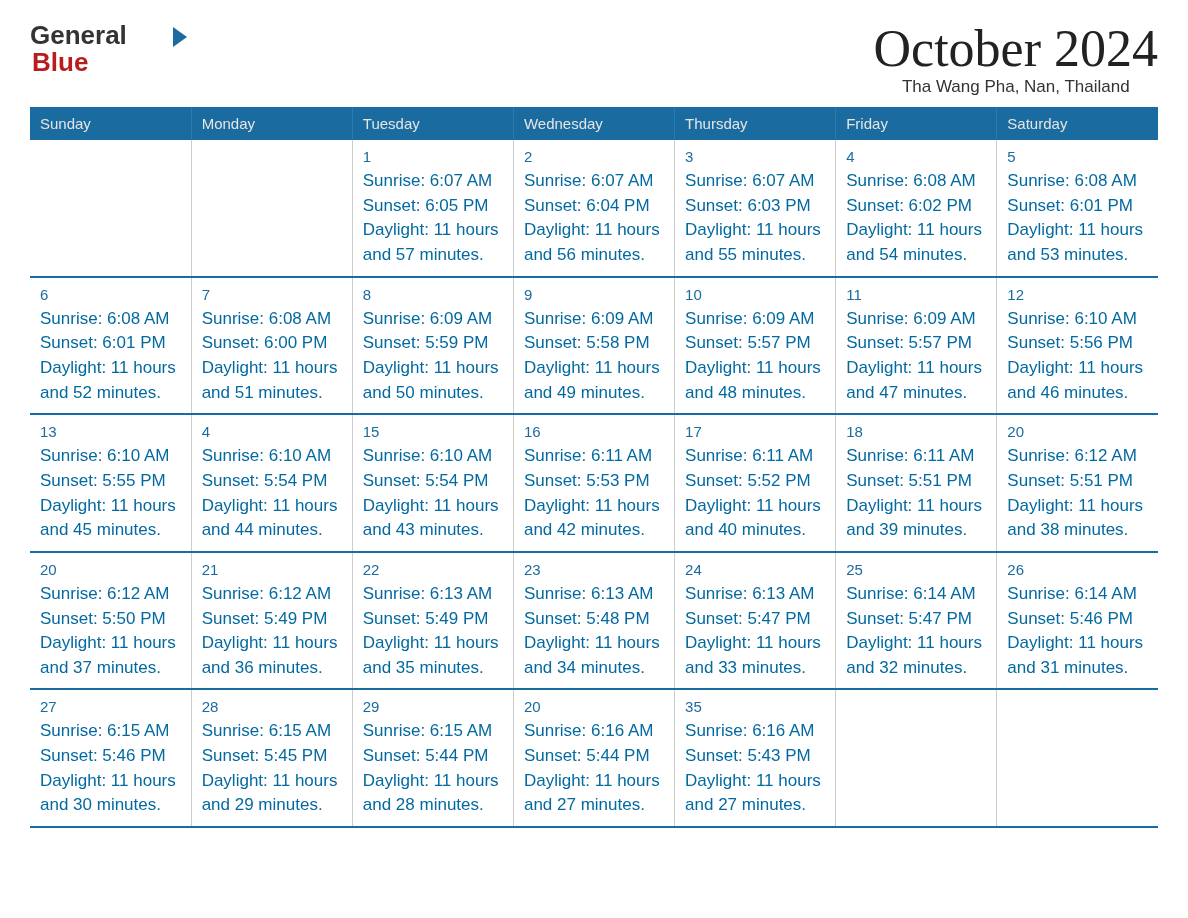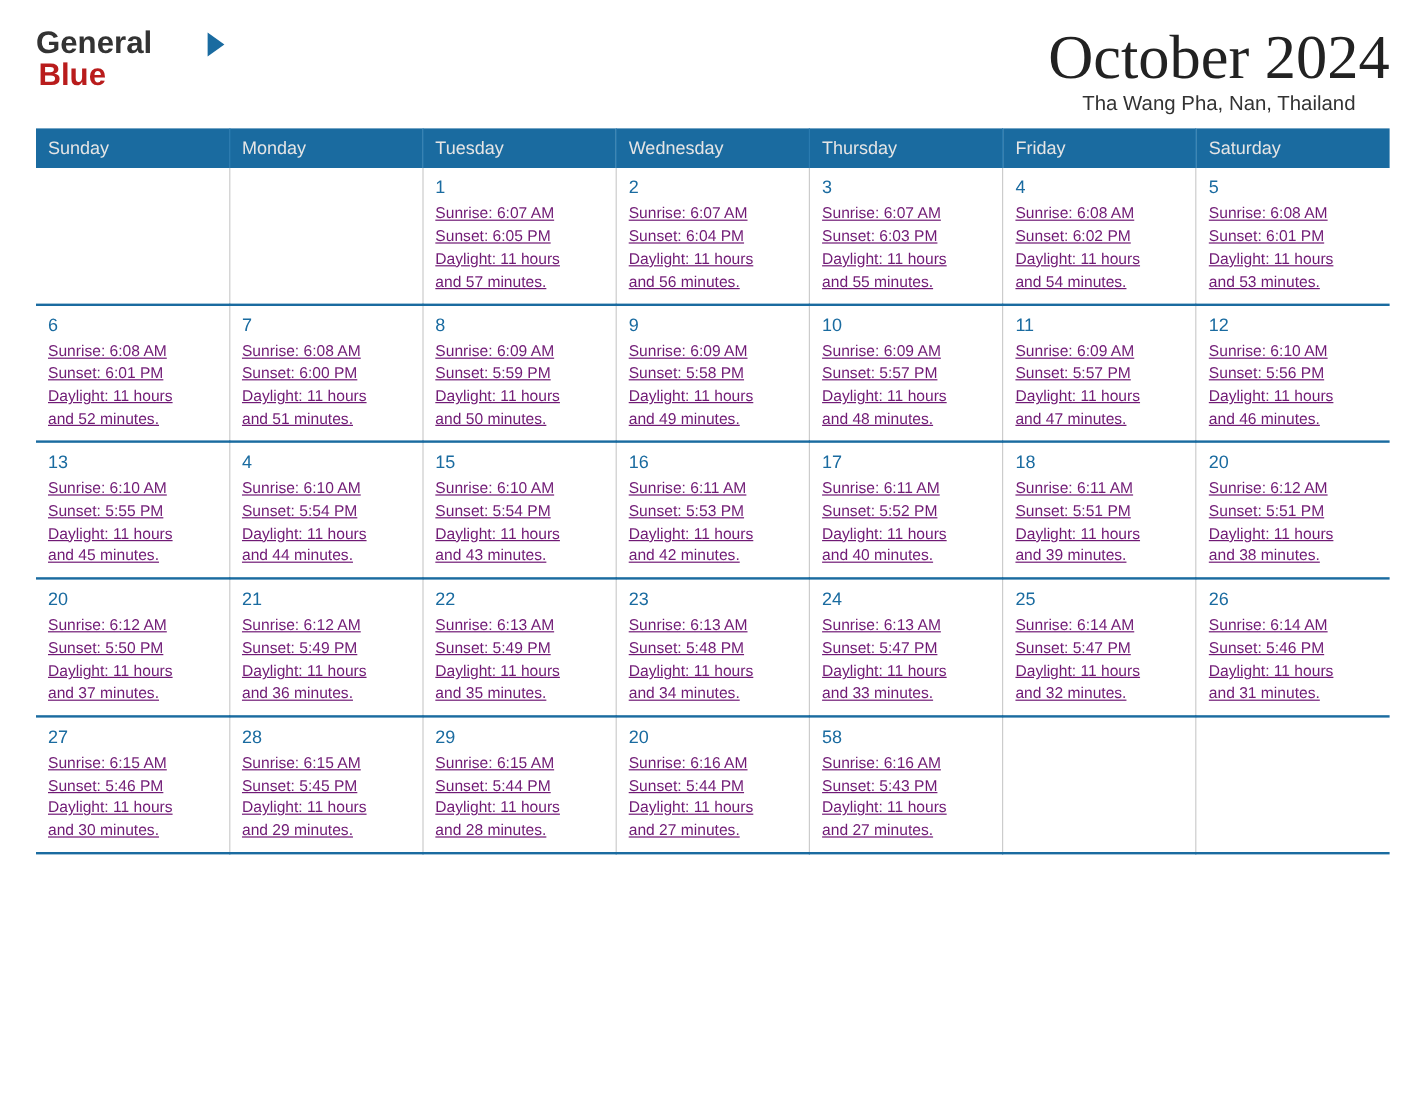--- a/index.html
+++ b/index.html
@@ -99,24 +99,23 @@
       border-right: none;
     }
     .day-num {
       font-size: 15px;
       font-weight: normal;
       color: #1a6ba0;
       display: block;
       margin-bottom: 4px;
     }
     .day-info {
-      font-size: 13px;
-      color: #701a75;
+      font-size: 17px;
+      color: #0369a1;
       line-height: 1.45;
-      text-decoration: underline;
     }
     .empty-cell {
       background: #fff;
     }
   </style>
 </head>
 <body>
 
 <div class="header">
   <div class="logo">
@@ -270,20 +269,20 @@
         </td>
         <td>
           <span class="day-num">29</span>
           <div class="day-info">Sunrise: 6:15 AM<br>Sunset: 5:44 PM<br>Daylight: 11 hours<br>and 28 minutes.</div>
         </td>
         <td>
           <span class="day-num">20</span>
           <div class="day-info">Sunrise: 6:16 AM<br>Sunset: 5:44 PM<br>Daylight: 11 hours<br>and 27 minutes.</div>
         </td>
         <td>
-          <span class="day-num">58</span>
+          <span class="day-num">35</span>
           <div class="day-info">Sunrise: 6:16 AM<br>Sunset: 5:43 PM<br>Daylight: 11 hours<br>and 27 minutes.</div>
         </td>
         <td class="empty-cell"></td>
         <td class="empty-cell"></td>
       </tr>
     </tbody>
 </table>
 
 </body></html>

